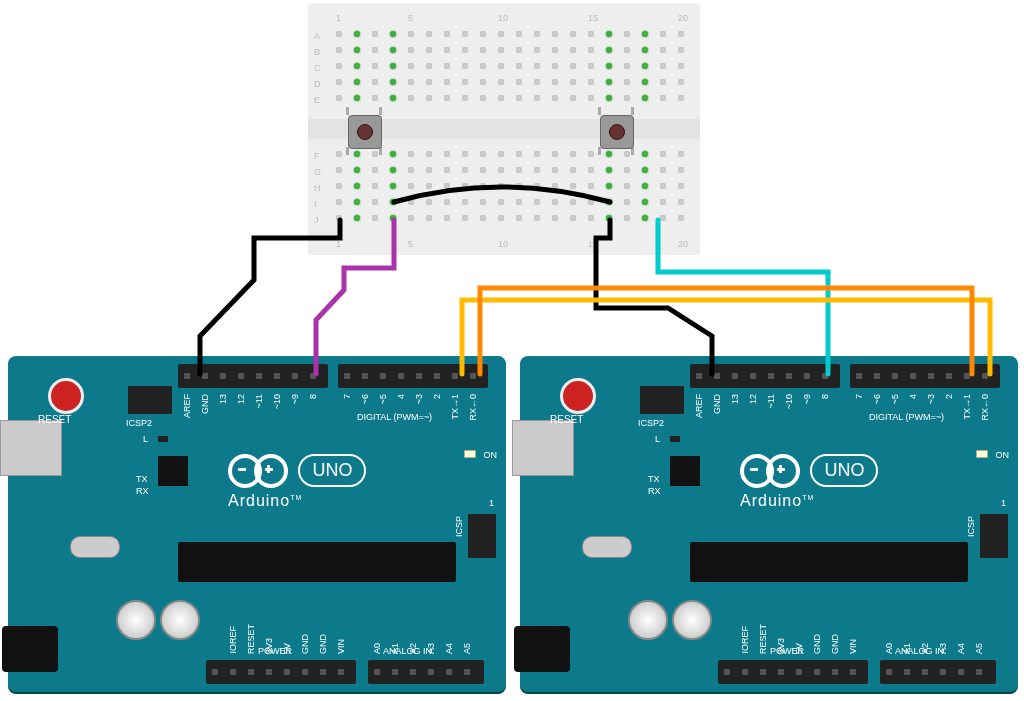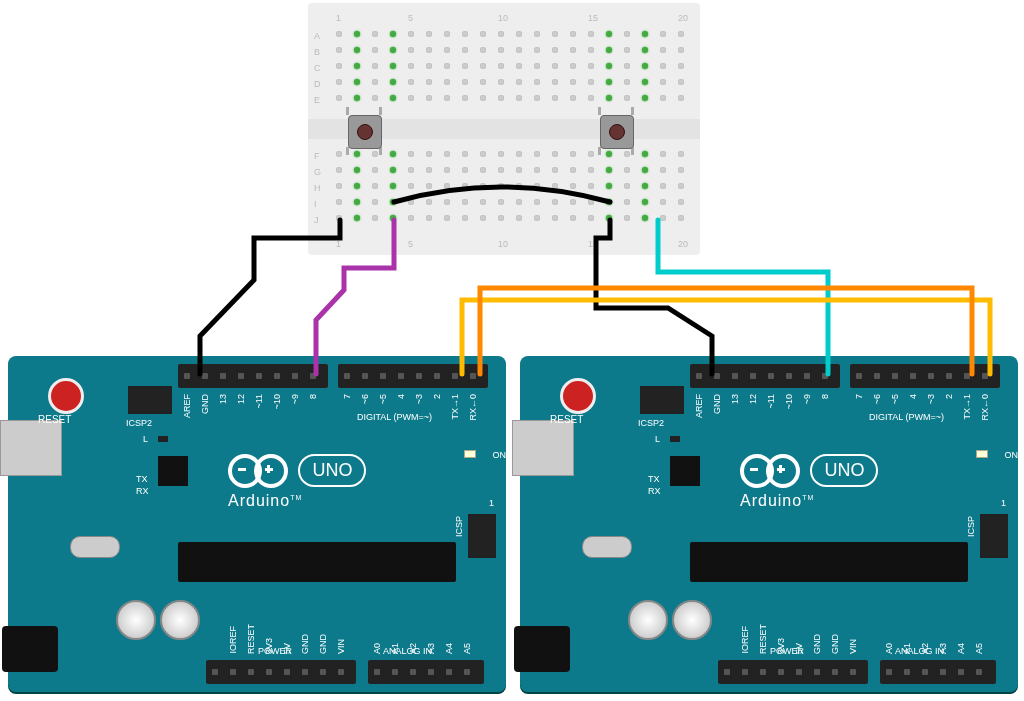--- a/index.html
+++ b/index.html
@@ -39,21 +39,21 @@
   .arduino .infinity .minus { position: absolute; left: 10px; top: 14px; width: 8px; height: 3px; background: #fff; }
   .arduino .infinity .plus1 { position: absolute; left: 37px; top: 14px; width: 8px; height: 3px; background: #fff; }
   .arduino .infinity .plus2 { position: absolute; left: 39px; top: 11px; width: 3px; height: 8px; background: #fff; }
   .arduino .uno-box { display: inline-block; border: 2px solid #fff; border-radius: 18px; padding: 4px 12px; font-size: 18px; color: #fff; vertical-align: top; margin-left: 6px; }
   .arduino .arduino-text { font-size: 16px; color: #fff; margin-top: 2px; letter-spacing: 1px; }
   .arduino .tm { font-size: 7px; vertical-align: super; }
   .arduino .chip { position: absolute; left: 170px; top: 186px; width: 278px; height: 40px; background: #111; border-radius: 2px; }
   .arduino .cap { position: absolute; width: 36px; height: 36px; background: radial-gradient(#fff, #bbb); border-radius: 50%; border: 2px solid #888; }
   .arduino .cap.c1 { left: 108px; bottom: 52px; }
   .arduino .cap.c2 { left: 152px; bottom: 52px; }
-  .arduino .on-label { position: absolute; right: 0; top: 94px; font-size: 9px; color: #fff; margin-left: 25px; }
+  .arduino .on-label { position: absolute; right: 9px; top: 94px; font-size: 9px; color: #fff; margin-left: 25px; }
   .arduino .on-led { position: absolute; right: 30px; top: 94px; width: 10px; height: 6px; background: #ffd; border: 1px solid #aa8; }
   .arduino .l-led { position: absolute; left: 150px; top: 80px; width: 10px; height: 6px; background: #222; }
   .arduino .l-label { position: absolute; left: 135px; top: 78px; font-size: 9px; color: #fff; }
   .arduino .tx-label { position: absolute; left: 128px; top: 118px; font-size: 9px; color: #fff; }
   .arduino .rx-label { position: absolute; left: 128px; top: 130px; font-size: 9px; color: #fff; }
   .arduino .sq-chip { position: absolute; left: 150px; top: 100px; width: 30px; height: 30px; background: #111; }
   .arduino .icsp { position: absolute; right: 10px; top: 158px; width: 28px; height: 44px; background: #222; }
   .arduino .icsp-label { position: absolute; right: 42px; top: 160px; font-size: 9px; color: #fff; writing-mode: vertical-rl; transform: rotate(180deg); }
   .arduino .one-label { position: absolute; right: 12px; top: 142px; font-size: 9px; color: #fff; }
   .arduino .section-label { position: absolute; font-size: 9px; color: #fff; }

